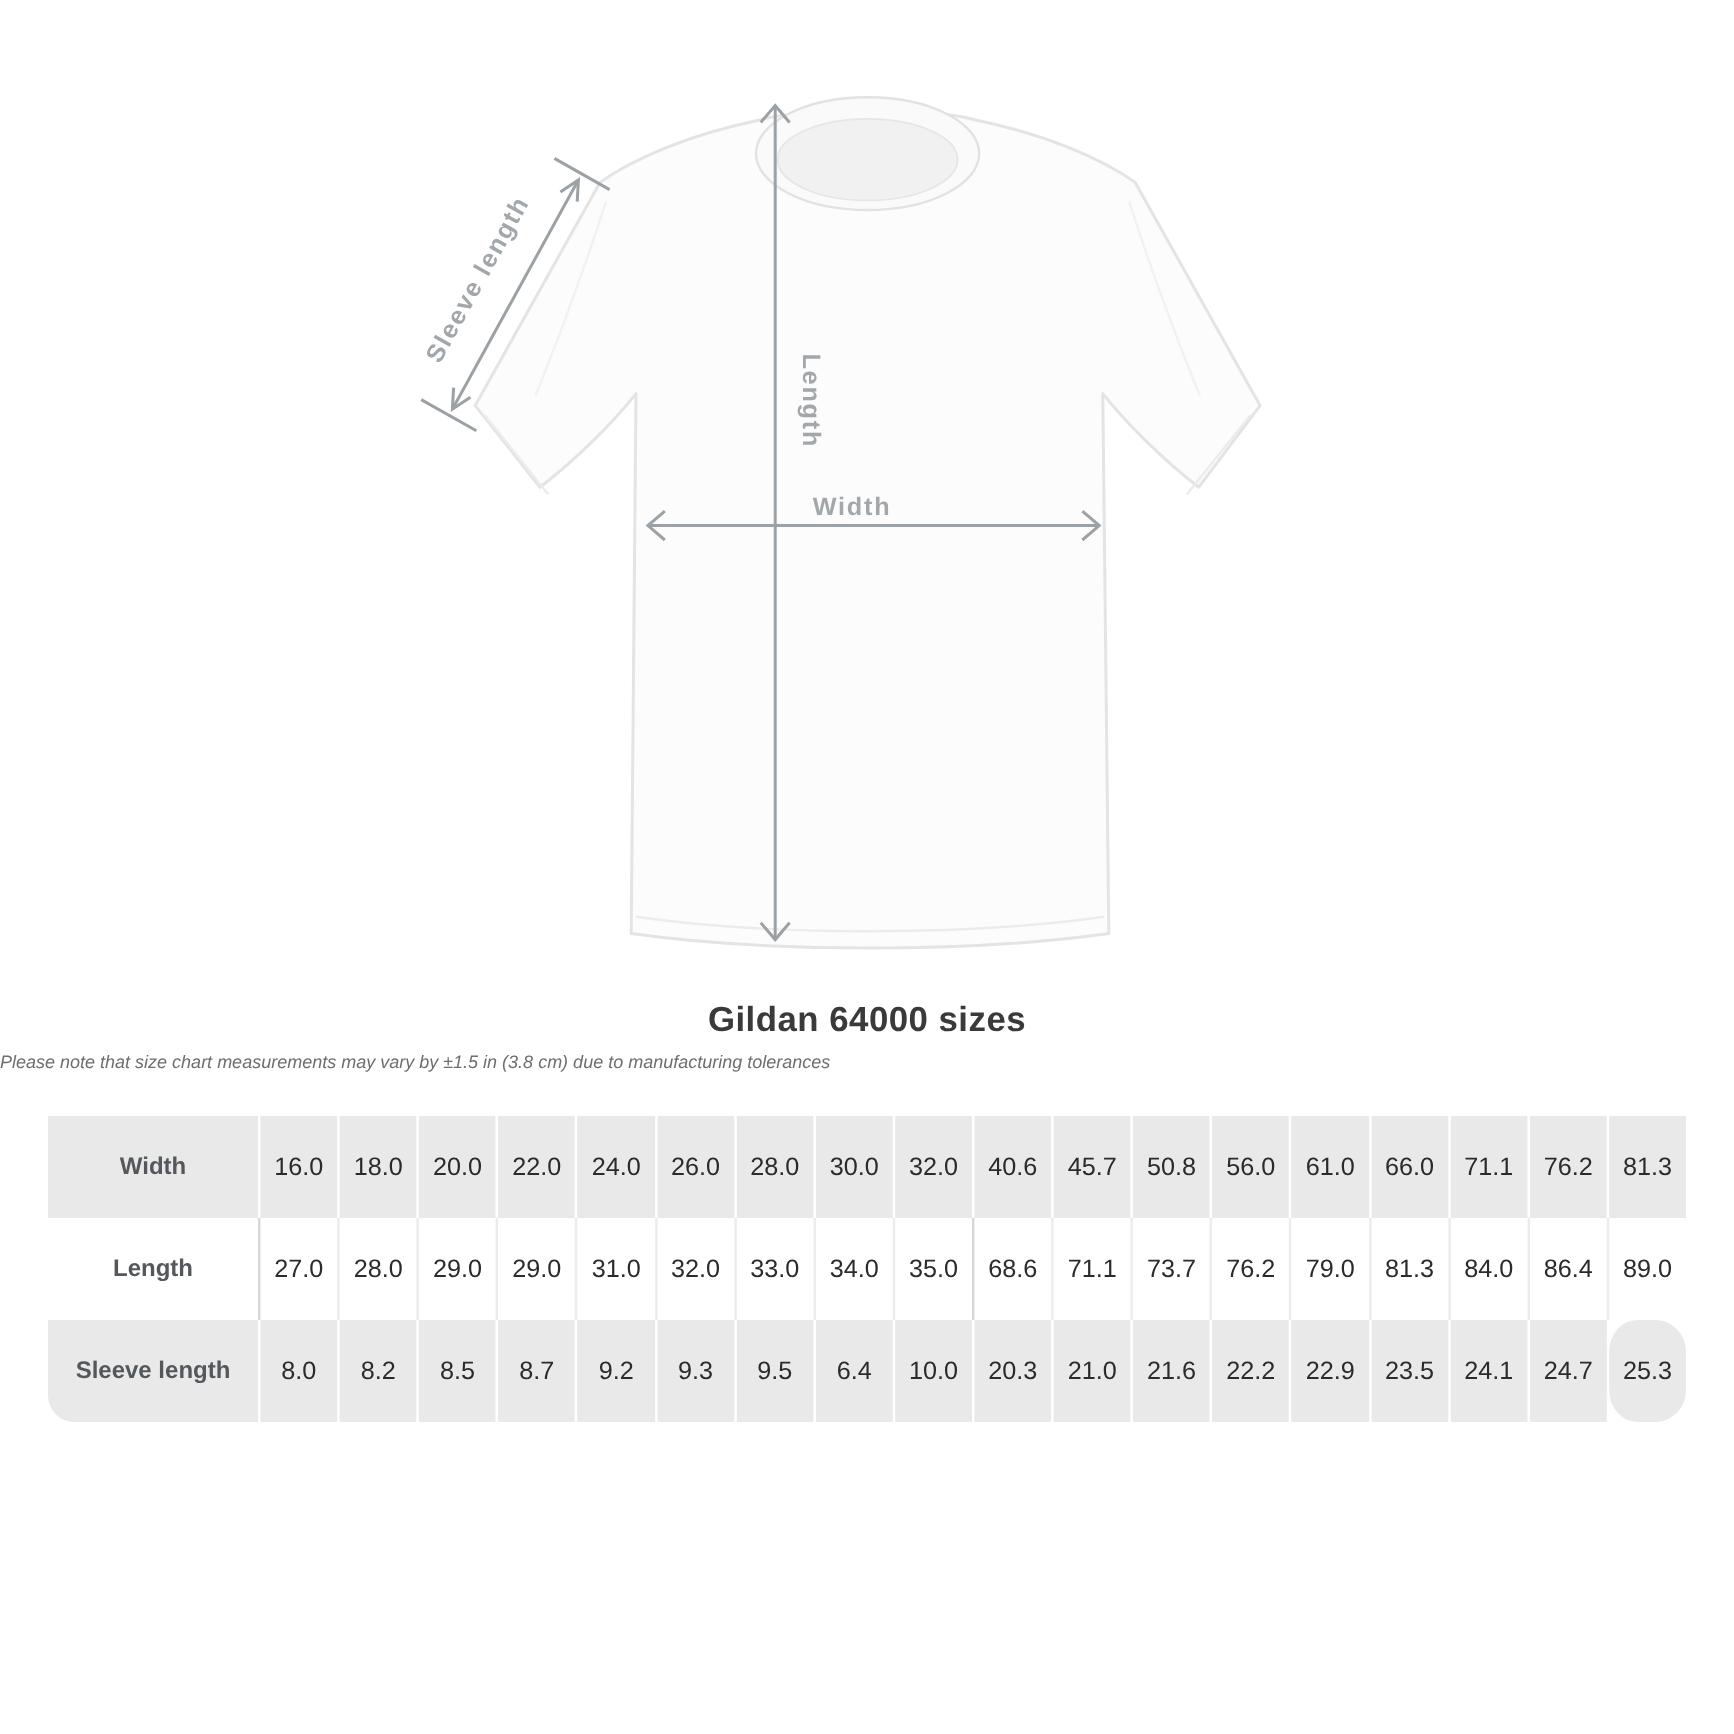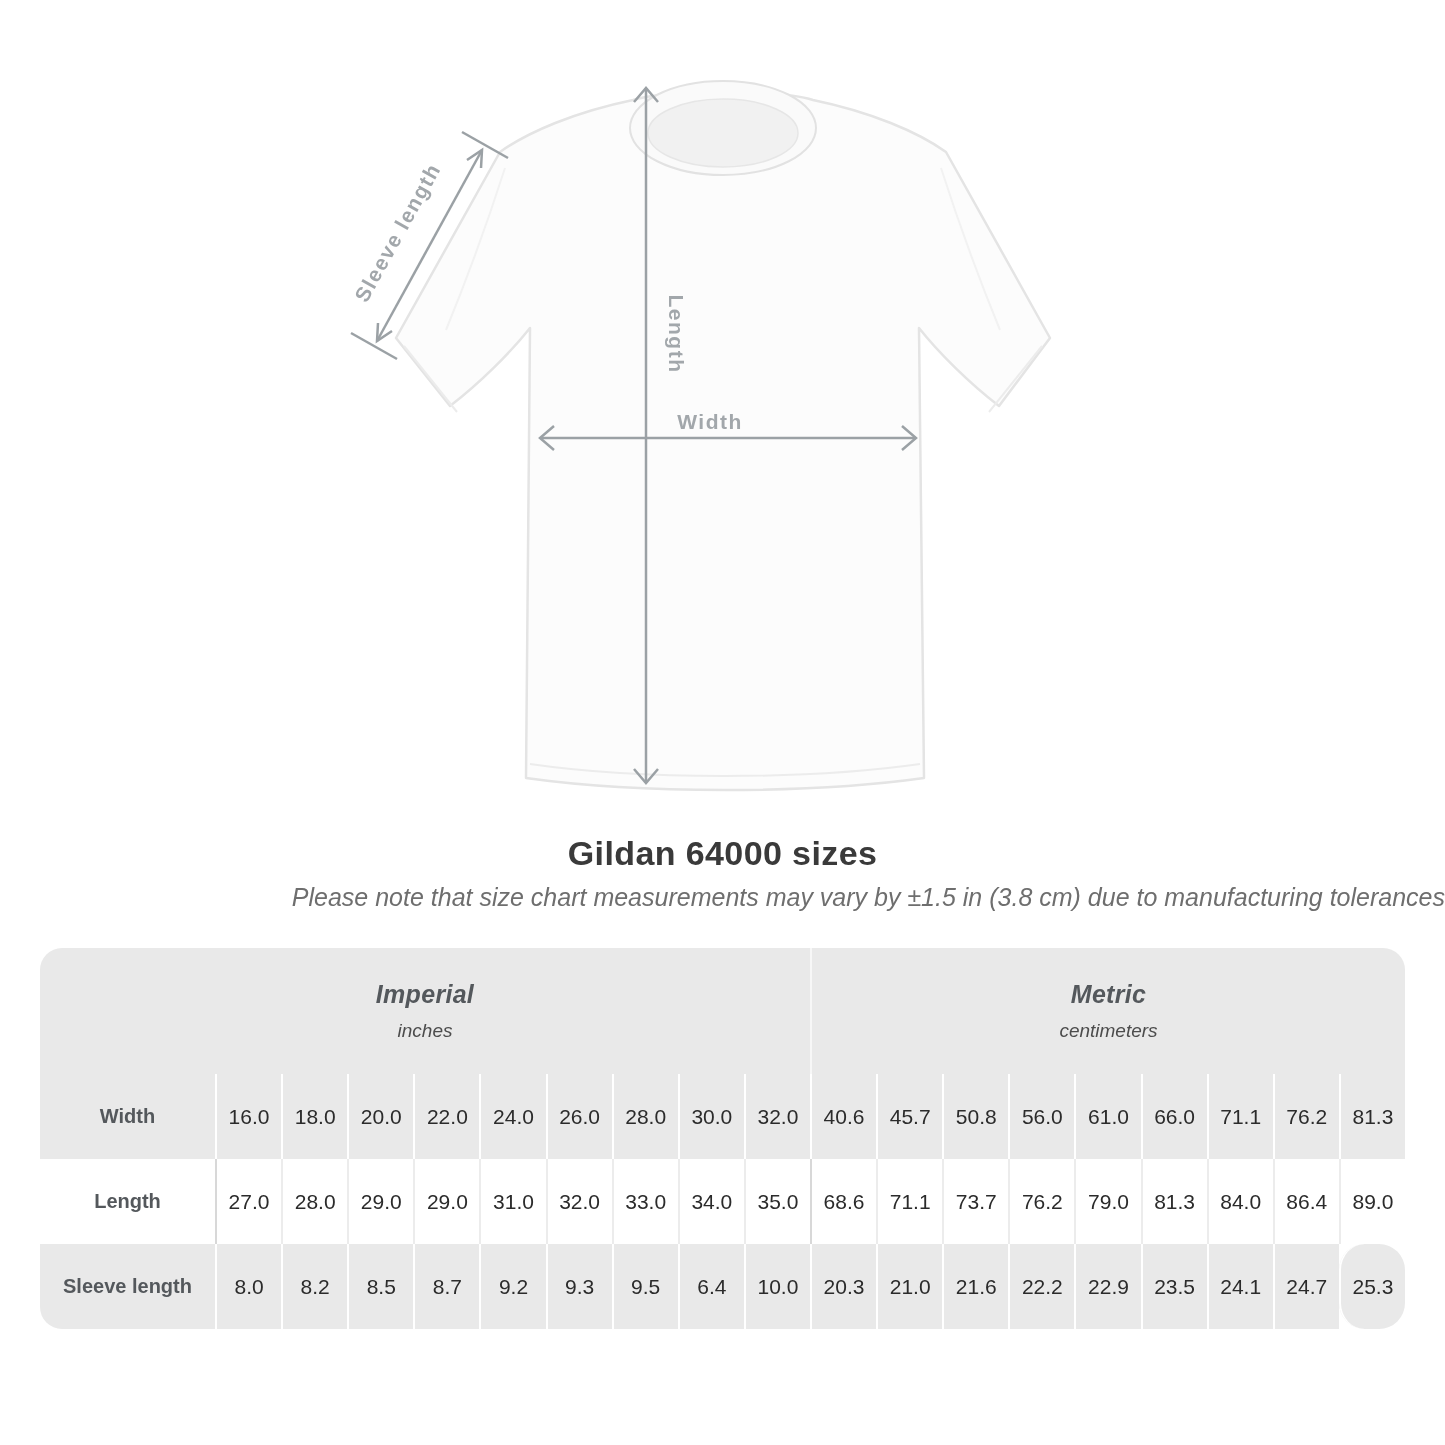--- a/index.html
+++ b/index.html
@@ -3,25 +3,25 @@
 <meta charset="utf-8">
 <style>
   html,body{margin:0;padding:0;}
   body{
     width:1445px;height:1445px;background:#ffffff;overflow:hidden;
     font-family:"Liberation Sans","DejaVu Sans",sans-serif;
   }
   .diagram{width:1445px;height:818px;position:relative;}
   .diagram svg{display:block;}
   .page-title{
-    text-align:center;font-size:34px;font-weight:bold;color:#3a3a3a;
+    text-align:center;font-size:29px;font-weight:bold;color:#3a3a3a;
     margin:16px 0 10px 0;letter-spacing:.4px;
   }
   .tolerance-note{
-    text-align:right;font-style:italic;font-size:25px;color:#6e6e6e;
+    text-align:left;font-style:italic;font-size:15px;color:#6e6e6e;
     margin:0 0 36px 0;
   }
   table.size-table{
     width:1365px;margin:0 auto;border-collapse:separate;border-spacing:0;
     table-layout:fixed;
   }
   td,th{text-align:center;vertical-align:middle;padding:0;font-weight:normal;}
   .band th{background:#e9e9e9;height:126px;}
   .band th.imp{border-top-left-radius:22px;}
   .band th.met{border-top-right-radius:22px;border-left:2px solid rgba(255,255,255,.65);}
@@ -97,30 +97,20 @@
 
 <h1 class="page-title">Gildan 64000 sizes</h1>
 <p class="tolerance-note">Please note that size chart measurements may vary by ±1.5 in (3.8 cm) due to manufacturing tolerances</p>
 
 <table class="size-table">
   <colgroup>
     <col style="width:175px">
     <col span="18">
   </colgroup>
   <thead>
-    <tr class="band">
-      <th class="imp" colspan="10">
-        <div class="unit-name">Imperial</div>
-        <div class="unit-sub">inches</div>
-      </th>
-      <th class="met" colspan="9">
-        <div class="unit-name">Metric</div>
-        <div class="unit-sub">centimeters</div>
-      </th>
-    </tr>
   </thead>
   <tbody id="data-rows">
 
   <tr class="gray">
         <th class="rowlabel">Width</th>
         <td class="first-val">16.0</td>
         <td>18.0</td>
         <td>20.0</td>
         <td>22.0</td>
         <td>24.0</td>

